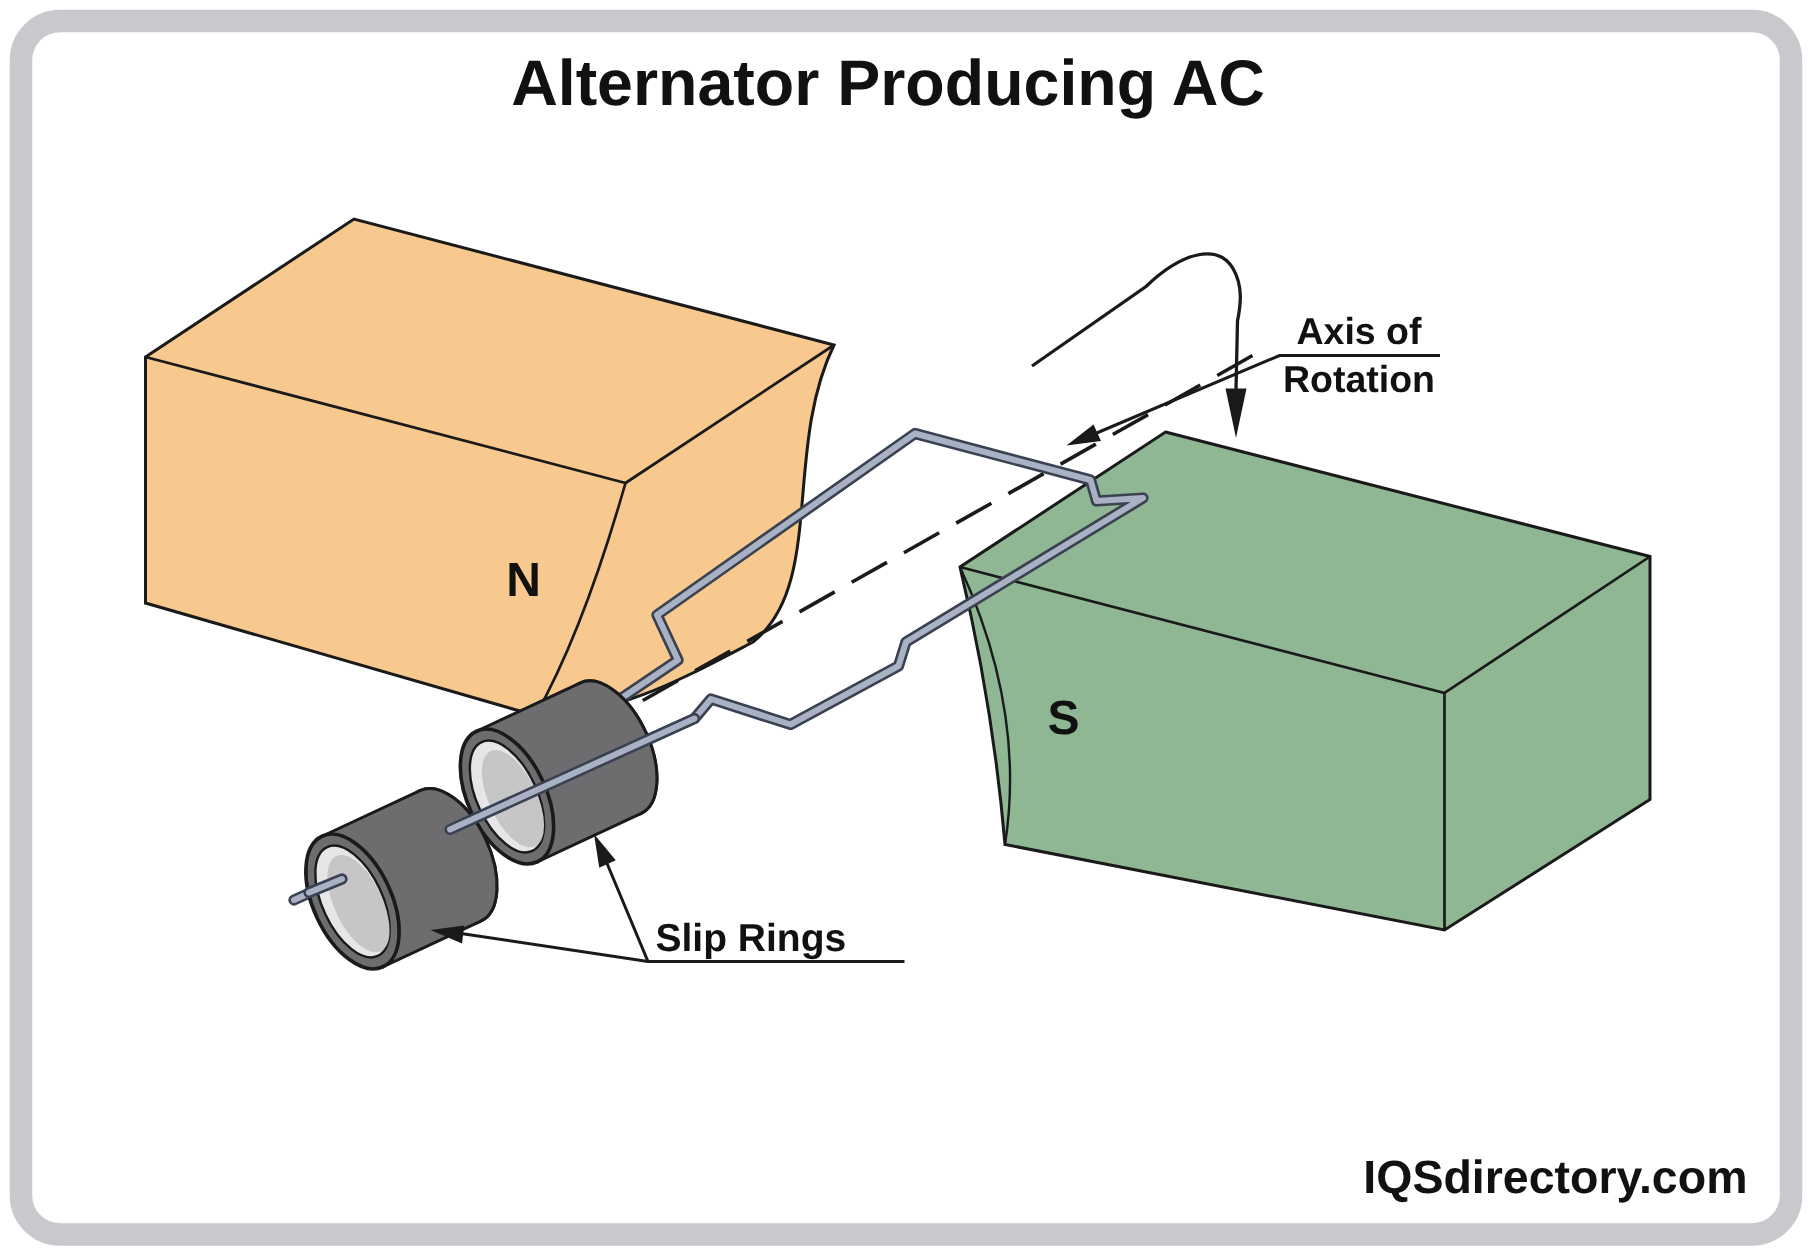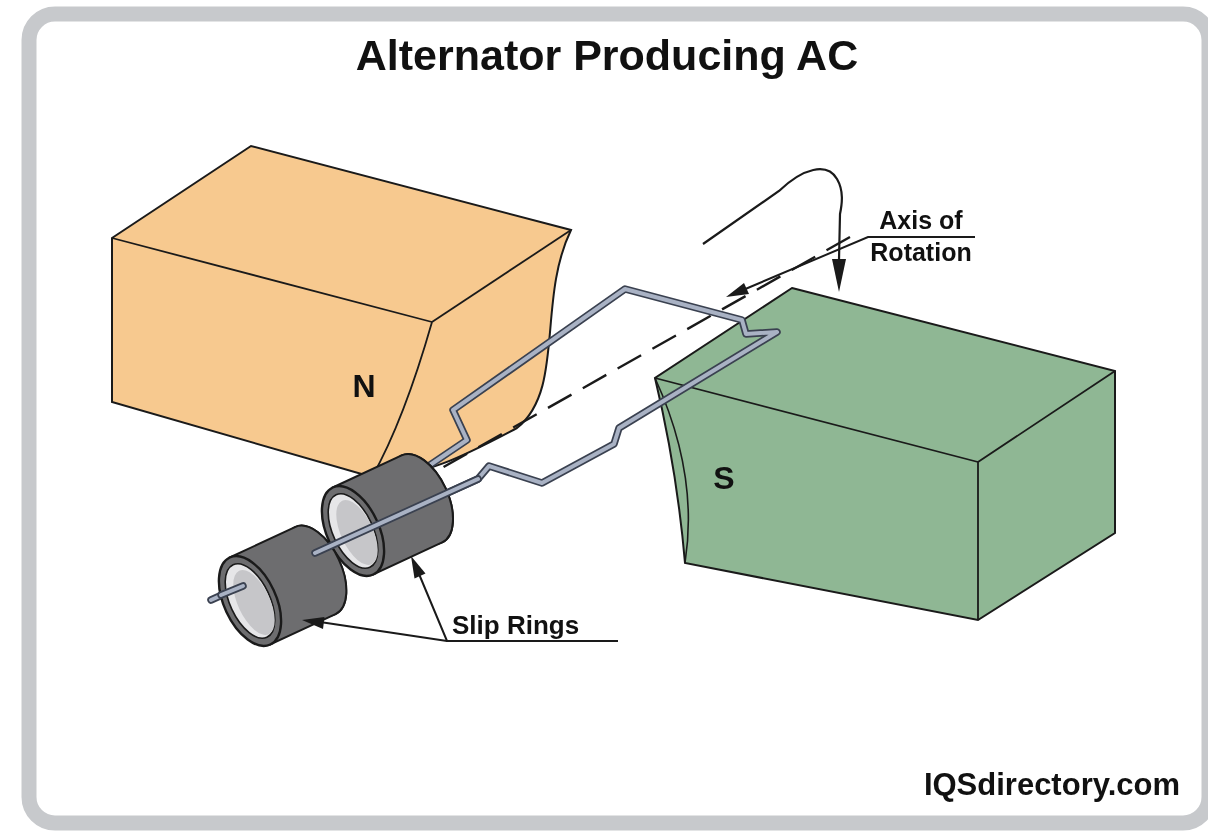--- a/index.html
+++ b/index.html
@@ -1,17 +1,17 @@
 <!DOCTYPE html>
 <html style="--c-frame: #c7c9cc; --c-magnet_north: #f7c98f; --c-magnet_south: #8fb794; --c-wire_core: #a9b2c4; --c-wire_edge: #3a4150; --c-ring_body: #6d6d6f; --c-ring_back: #616163; --c-ring_opening_light: #e6e6e8; --c-ring_opening: #c6c6c9; --c-outline: #1a1a1a; --c-text: #111111;"><head>
 <meta charset="utf-8">
 <style>
   html,body{margin:0;padding:0;background:#ffffff;}
   body{width:1208px;height:837px;overflow:hidden;font-family:"Liberation Sans",sans-serif;}
-  .stage{position:relative;width:1136px;height:837px;background:#fff;padding-left:15px;}
+  .stage{position:relative;width:1136px;height:837px;background:#fff;}
   svg{display:block;}
   text{font-family:"Liberation Sans","DejaVu Sans",sans-serif;fill:var(--c-text,#111);}
   .title-text{font-size:43px;font-weight:bold;}
   .pole-text{font-size:32px;font-weight:bold;}
   .label-text{font-size:25px;font-weight:bold;}
   .slip-text{font-size:26px;font-weight:bold;}
   .watermark-text{font-size:31px;font-weight:bold;}
   .thin-line{stroke:var(--c-outline,#1a1a1a);stroke-width:2;fill:none;}
   .arrowhead{fill:var(--c-outline,#1a1a1a);stroke:none;}
   .wire-under{stroke:var(--c-wire_edge,#3a4150);stroke-width:7.5;fill:none;stroke-linejoin:round;stroke-linecap:round;}

